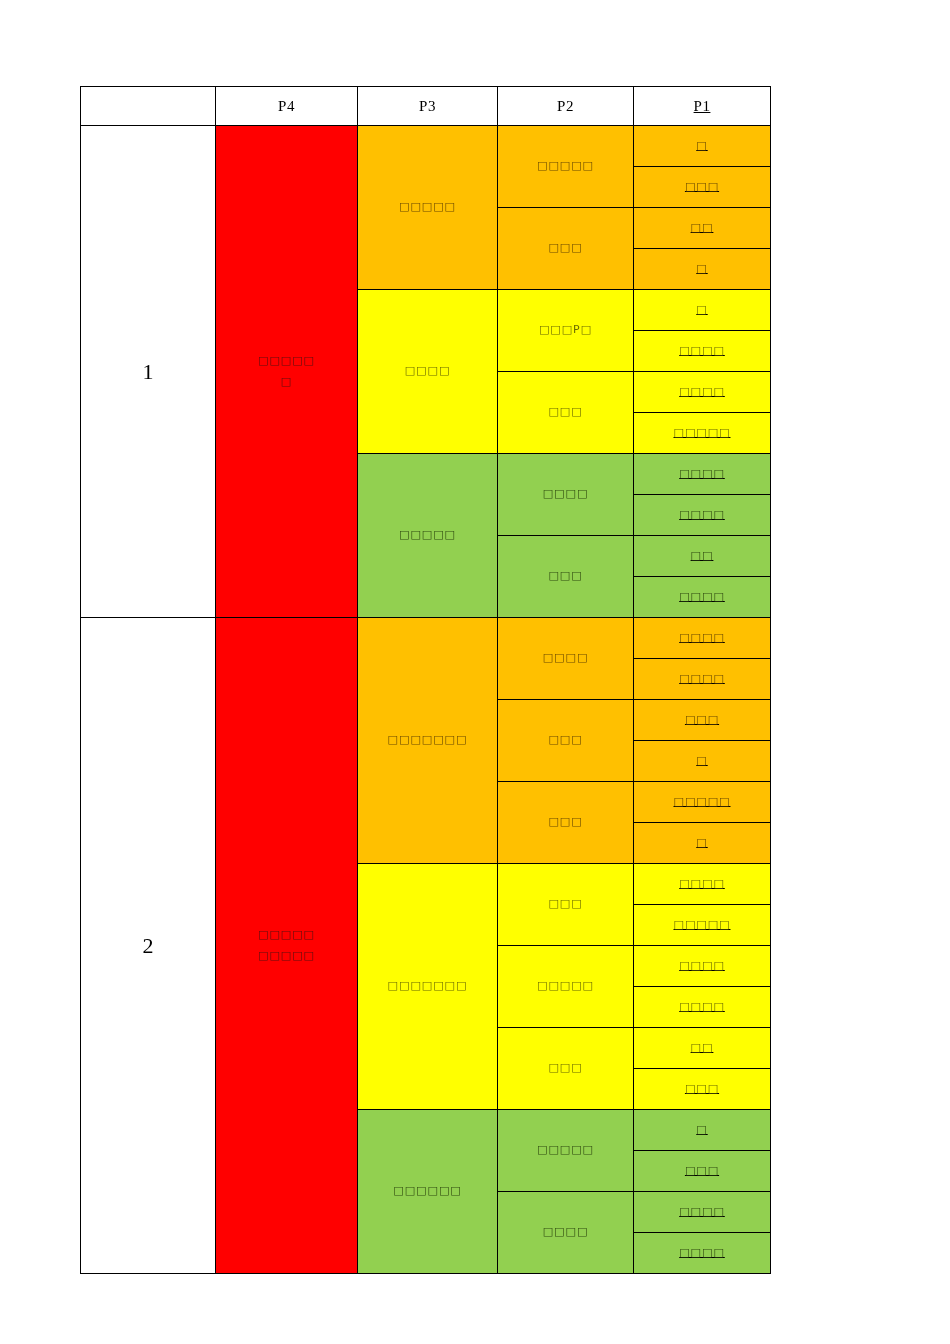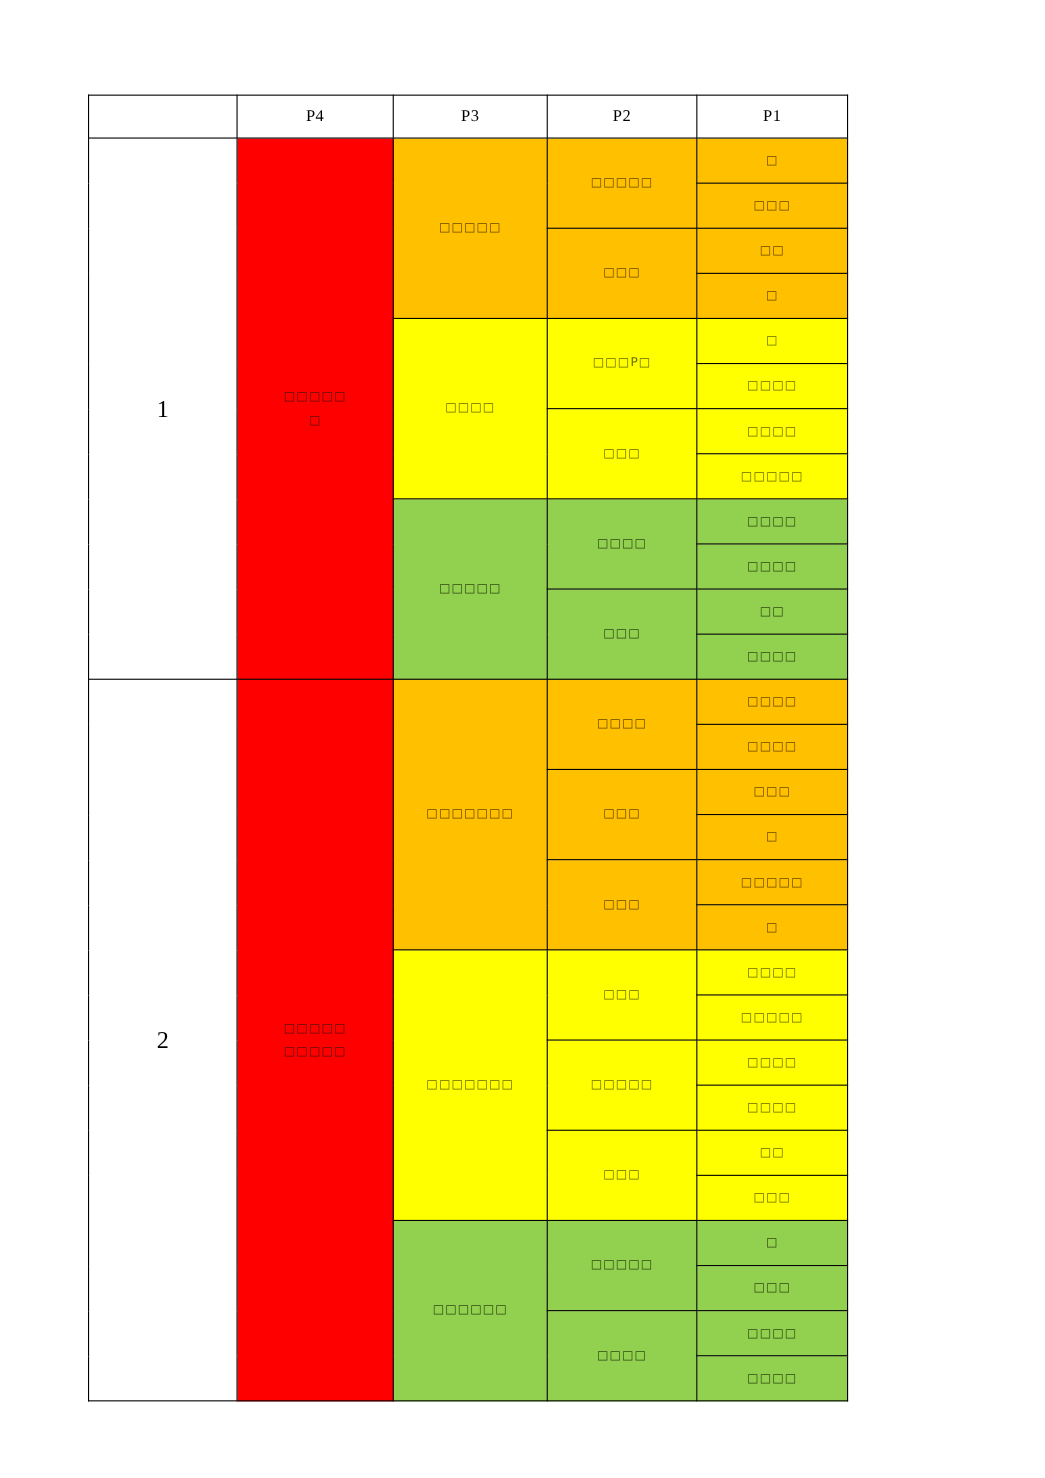--- a/index.html
+++ b/index.html
@@ -65,21 +65,21 @@
     display:block;
   }
   .red .cjk{color:#5a1010;}
 
   td.p4cell .cjk{font-size:11px;}
   td.p1cell{height:40px;}
   td.p2cell{height:80px;}
 
   
   .thick-top{border-top:2px solid #000000;}
-  .thick-left{border-left:2px solid #000000;}
+  .thick-left{border-left:2px solid #000000;text-decoration:underline;}
 </style>
 </head>
 <body>
 
 <div id="stage">
 
   <table id="wbs">
     <colgroup>
       <col class="c-idx">
         <col class="c-p4">

